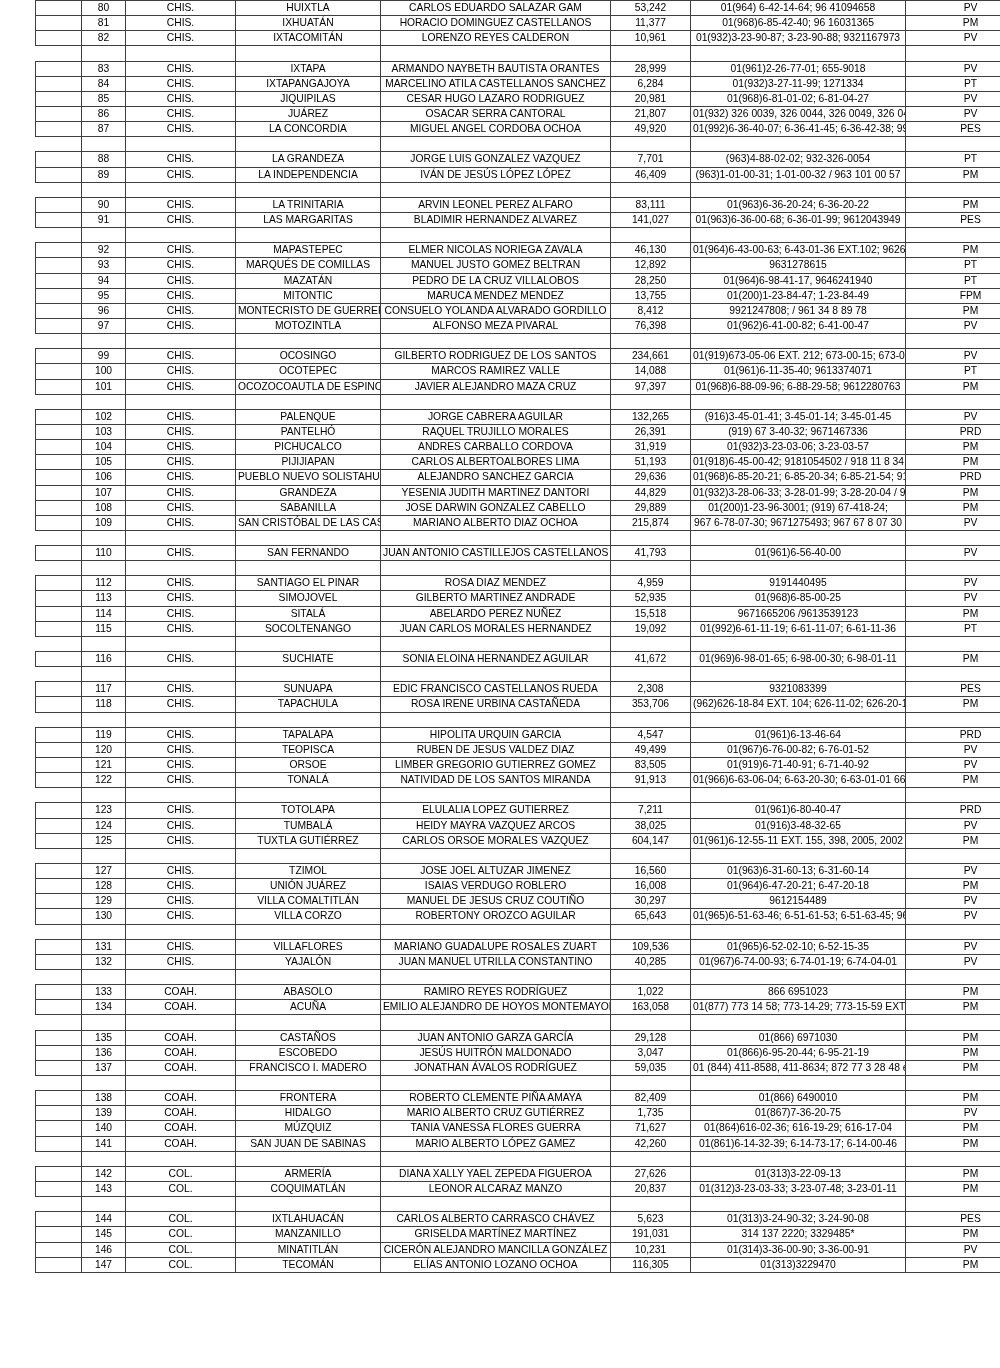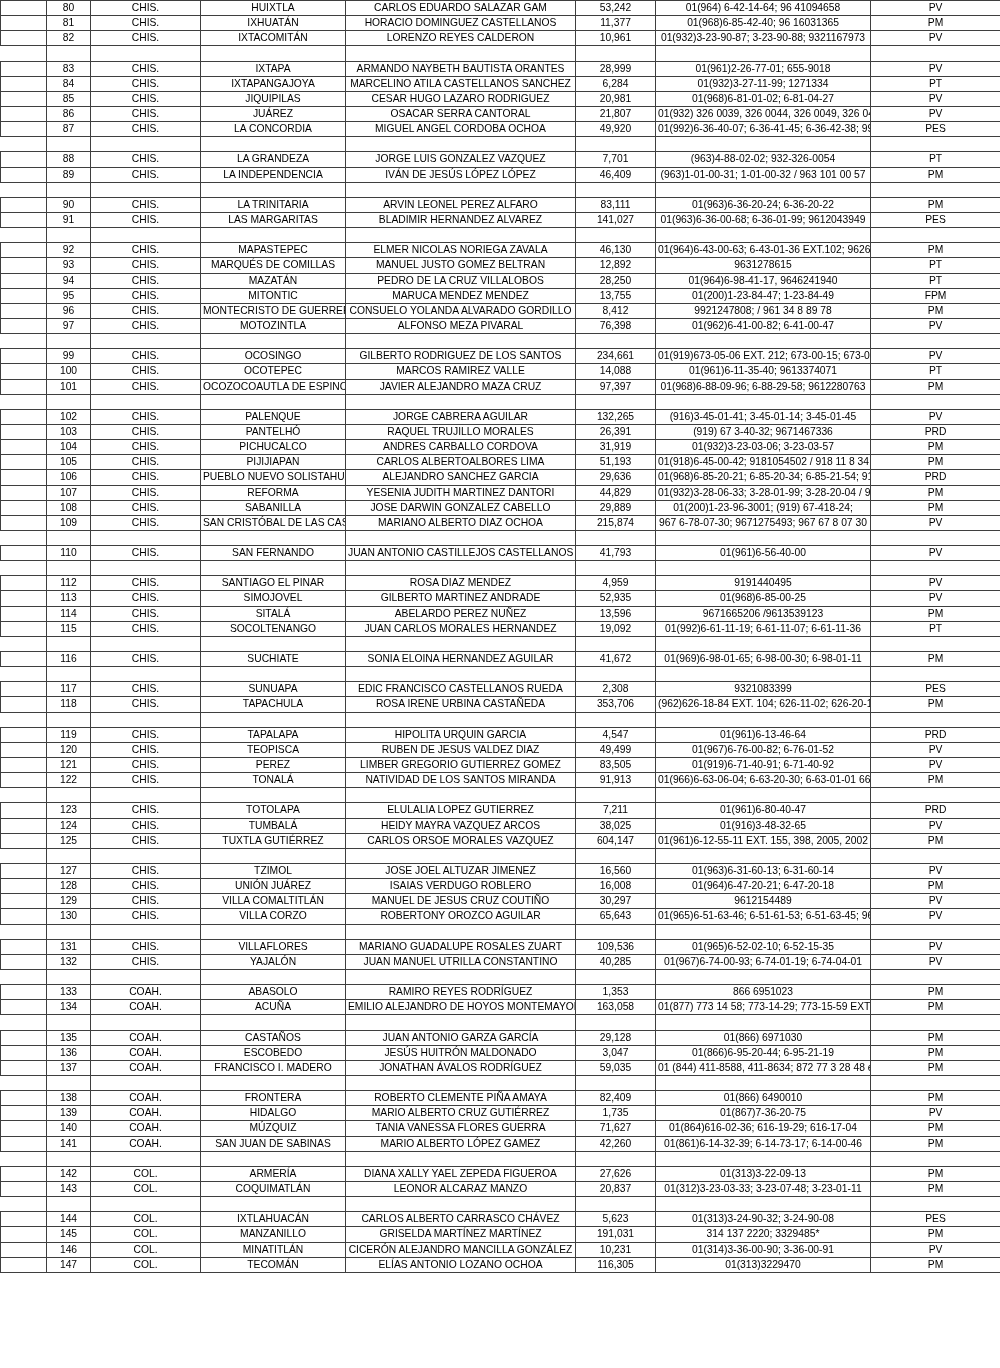--- a/index.html
+++ b/index.html
@@ -11,20 +11,21 @@
     width: 1000px;
     font-family: "Liberation Sans", sans-serif;
     color: #000000;
   }
   #sheet {
     width: 792px;
     min-height: 1368px;
     position: relative;
     background: #ffffff;
     box-sizing: border-box;
+    padding-left: 35px;
   }
   table.grid {
     border-collapse: collapse;
     width: 1000px;
     table-layout: fixed;
   }
   table.grid td {
     border: 1px solid #3f3f3f;
     font-size: 10.3px;
     line-height: 1.18;
@@ -378,21 +379,21 @@
           <td class="c-mun">PUEBLO NUEVO SOLISTAHUACÁN</td>
           <td class="c-name">ALEJANDRO SANCHEZ GARCIA</td>
           <td class="c-pop">29,636</td>
           <td class="c-tel">01(968)6-85-20-21; 6-85-20-34; 6-85-21-54; 9191143623</td>
           <td class="c-party">PRD</td>
         </tr>
         <tr>
           <td class="c-pad-l"></td>
           <td class="c-num">107</td>
           <td class="c-state">CHIS.</td>
-          <td class="c-mun">REFORMA</td>
+          <td class="c-mun">GRANDEZA</td>
           <td class="c-name">YESENIA JUDITH MARTINEZ DANTORI</td>
           <td class="c-pop">44,829</td>
           <td class="c-tel">01(932)3-28-06-33; 3-28-01-99; 3-28-20-04 / 917 10 6 21 85</td>
           <td class="c-party">PM</td>
         </tr>
         <tr>
           <td class="c-pad-l"></td>
           <td class="c-num">108</td>
           <td class="c-state">CHIS.</td>
           <td class="c-mun">SABANILLA</td>
@@ -460,21 +461,21 @@
           <td class="c-pop">52,935</td>
           <td class="c-tel">01(968)6-85-00-25</td>
           <td class="c-party">PV</td>
         </tr>
         <tr>
           <td class="c-pad-l"></td>
           <td class="c-num">114</td>
           <td class="c-state">CHIS.</td>
           <td class="c-mun">SITALÁ</td>
           <td class="c-name">ABELARDO PEREZ NUÑEZ</td>
-          <td class="c-pop">13,596</td>
+          <td class="c-pop">15,518</td>
           <td class="c-tel">9671665206 /9613539123</td>
           <td class="c-party">PM</td>
         </tr>
         <tr>
           <td class="c-pad-l"></td>
           <td class="c-num">115</td>
           <td class="c-state">CHIS.</td>
           <td class="c-mun">SOCOLTENANGO</td>
           <td class="c-name">JUAN CARLOS MORALES HERNANDEZ</td>
           <td class="c-pop">19,092</td>
@@ -558,21 +559,21 @@
           <td class="c-mun">TEOPISCA</td>
           <td class="c-name">RUBEN DE JESUS VALDEZ DIAZ</td>
           <td class="c-pop">49,499</td>
           <td class="c-tel">01(967)6-76-00-82; 6-76-01-52</td>
           <td class="c-party">PV</td>
         </tr>
         <tr>
           <td class="c-pad-l"></td>
           <td class="c-num">121</td>
           <td class="c-state">CHIS.</td>
-          <td class="c-mun">PEREZ</td>
+          <td class="c-mun">ORSOE</td>
           <td class="c-name">LIMBER GREGORIO GUTIERREZ GOMEZ</td>
           <td class="c-pop">83,505</td>
           <td class="c-tel">01(919)6-71-40-91; 6-71-40-92</td>
           <td class="c-party">PV</td>
         </tr>
         <tr>
           <td class="c-pad-l"></td>
           <td class="c-num">122</td>
           <td class="c-state">CHIS.</td>
           <td class="c-mun">TONALÁ</td>
@@ -710,21 +711,21 @@
           <td class="c-pop">&nbsp;</td>
           <td class="c-tel">&nbsp;</td>
           <td class="c-party">&nbsp;</td>
         </tr>
         <tr>
           <td class="c-pad-l"></td>
           <td class="c-num">133</td>
           <td class="c-state">COAH.</td>
           <td class="c-mun">ABASOLO</td>
           <td class="c-name">RAMIRO REYES RODRÍGUEZ</td>
-          <td class="c-pop">1,353</td>
+          <td class="c-pop">1,022</td>
           <td class="c-tel">866 6951023</td>
           <td class="c-party">PM</td>
         </tr>
         <tr>
           <td class="c-pad-l"></td>
           <td class="c-num">134</td>
           <td class="c-state">COAH.</td>
           <td class="c-mun">ACUÑA</td>
           <td class="c-name">EMILIO ALEJANDRO DE HOYOS MONTEMAYOR</td>
           <td class="c-pop">163,058</td>

